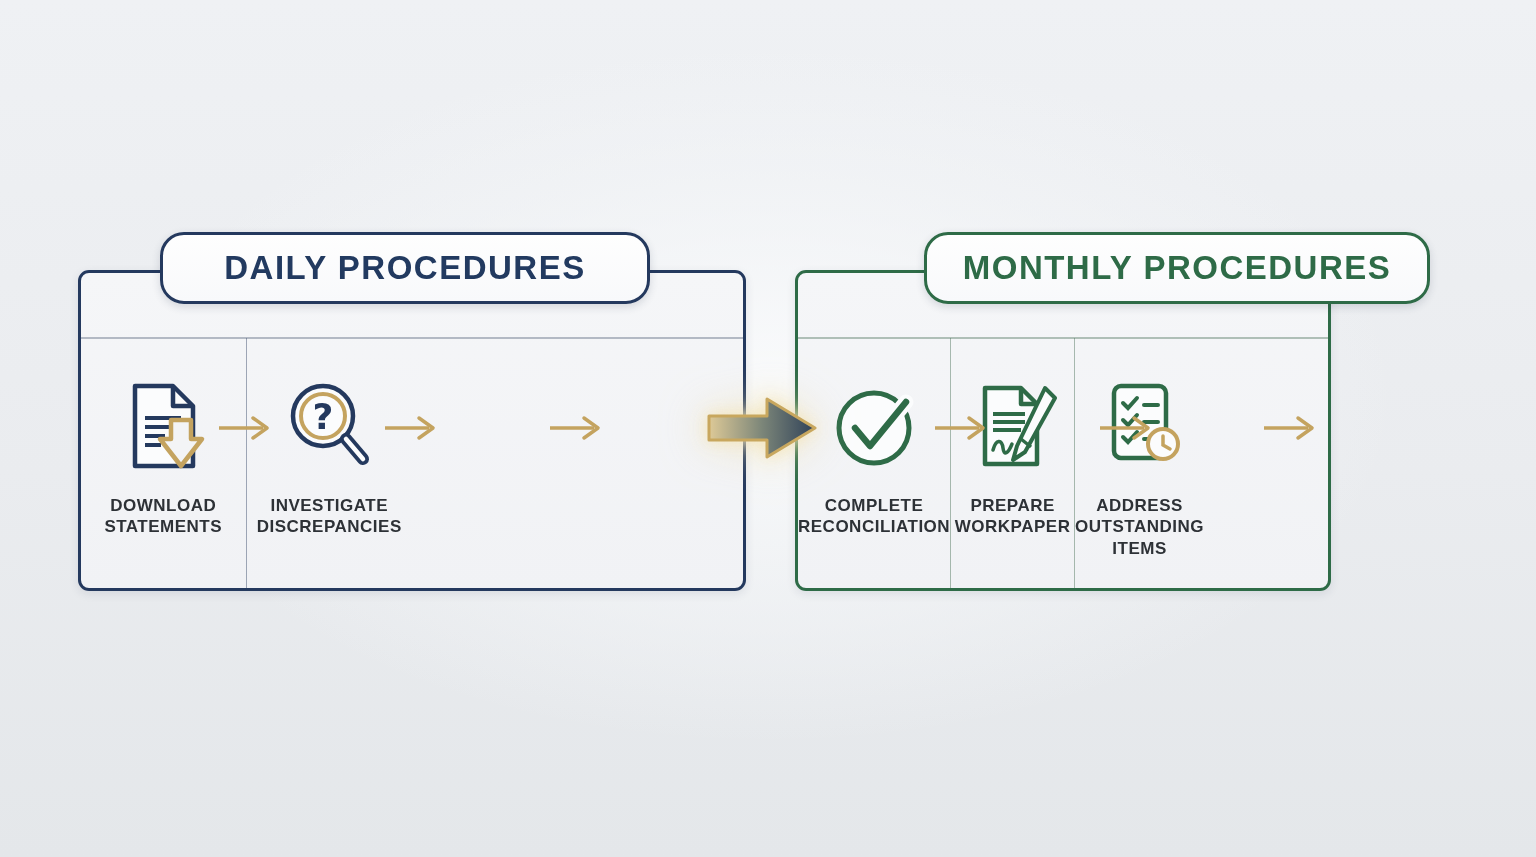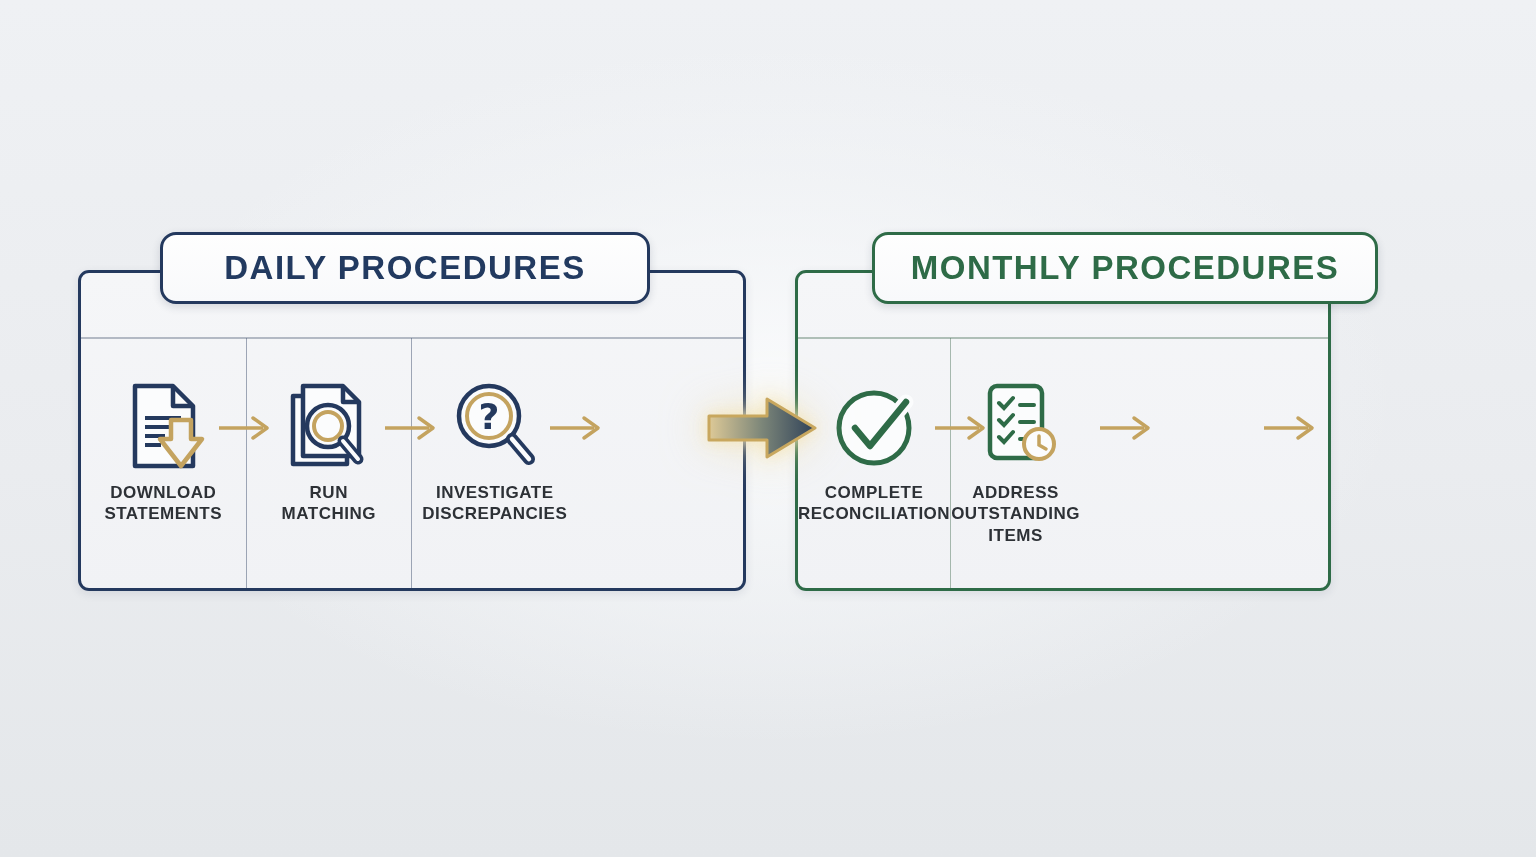--- a/index.html
+++ b/index.html
@@ -25,33 +25,33 @@
   .panel .header-line{position:absolute;left:0;right:0;top:64px;height:1.5px;}
   .panel.daily .header-line{background:rgba(100,112,134,.45);}
   .panel.monthly .header-line{background:rgba(92,126,104,.45);}
   .cols{position:absolute;left:0;right:0;top:65px;bottom:0;display:grid;grid-template-columns:repeat(4,1fr);}
   .col{position:relative;display:flex;flex-direction:column;align-items:center;padding-top:38px;box-sizing:border-box;}
   .panel.daily .col:not(:last-child){border-right:1.5px solid rgba(70,85,115,.50);}
   .panel.monthly .col:not(:last-child){border-right:1.5px solid rgba(70,110,85,.45);}
   .icon-box{width:100px;height:100px;flex:0 0 auto;}
   .icon-box svg{width:100%;height:100%;display:block;}
   .step-label{
-    margin-top:6px;text-align:center;white-space:pre-line;
+    margin-top:19px;text-align:center;white-space:pre-line;
     font-size:17px;font-weight:700;line-height:1.25;letter-spacing:.5px;
     color:#2d3136;
   }
   .title-pill{
-    position:absolute;top:232px;height:72px;border-radius:16px;
+    position:absolute;top:232px;height:72px;border-radius:24px;
     background:linear-gradient(180deg,#fefefe 0%,#f8f9fb 100%);
     display:flex;align-items:center;justify-content:center;
     box-shadow:0 3px 8px rgba(40,52,75,.16);
     box-sizing:border-box;z-index:5;
   }
   .title-pill.daily{left:160px;width:490px;border:3px solid #24395e;}
-  .title-pill.monthly{left:872px;width:506px;border:3px solid #2e6b47;text-align:right;}
+  .title-pill.monthly{left:924px;width:506px;border:3px solid #2e6b47;text-align:right;}
   .title-text{font-size:33px;font-weight:800;letter-spacing:1.5px;}
   .title-pill.daily .title-text{color:#223a60;}
   .title-pill.monthly .title-text{color:#2e6b47;}
   .mini-arrow{position:absolute;top:415px;width:58px;height:26px;z-index:3;}
   .big-arrow{
     position:absolute;left:703px;top:390px;width:120px;height:76px;z-index:6;
     filter:drop-shadow(0 0 8px rgba(243,229,186,.95)) drop-shadow(0 0 20px rgba(240,224,175,.65));
   }
 </style>
 </head>
@@ -70,35 +70,20 @@
             <path d="M60 10 V30 H80" fill="none" stroke="#24395e" stroke-width="4.5" stroke-linejoin="round"></path>
             <path d="M32 42 H68 M32 51 H68 M32 60 H52 M32 69 H48" fill="none" stroke="#24395e" stroke-width="4"></path>
             <path d="M58 44 V63 H47 L68 90 L89 63 H78 V44 Z" fill="#f3f4f6" stroke="#c4a35f" stroke-width="4.5" stroke-linejoin="round"></path>
           </svg>
         </span>
         <div class="step-label">DOWNLOAD
 STATEMENTS</div>
       </div>
 
 
-      <div class="col">
-        <span class="icon-box">
-          <svg viewBox="0 0 100 100">
-            <path d="M14 20 H54 L68 34 V88 H14 Z" fill="#fbfcfd" stroke="#24395e" stroke-width="4.5" stroke-linejoin="round"></path>
-            <path d="M24 10 H64 L80 26 V80 H24 Z" fill="#fbfcfd" stroke="#24395e" stroke-width="4.5" stroke-linejoin="round"></path>
-            <path d="M64 10 V26 H80" fill="none" stroke="#24395e" stroke-width="4.5" stroke-linejoin="round"></path>
-            <circle cx="49" cy="50" r="21" fill="#fbfcfd" stroke="#24395e" stroke-width="4.5"></circle>
-            <circle cx="49" cy="50" r="14" fill="none" stroke="#c4a35f" stroke-width="4"></circle>
-            <path d="M64 65 L79 83" stroke="#24395e" stroke-width="11" stroke-linecap="round"></path>
-            <path d="M64 65 L79 83" stroke="#fbfcfd" stroke-width="4" stroke-linecap="round"></path>
-          </svg>
-        </span>
-        <div class="step-label">RUN
-MATCHING</div>
-      </div>
 
       <div class="col">
         <span class="icon-box">
           <svg viewBox="0 0 100 100">
             <circle cx="44" cy="40" r="30" fill="#fbfcfd" stroke="#24395e" stroke-width="4.5"></circle>
             <circle cx="44" cy="40" r="22" fill="none" stroke="#c4a35f" stroke-width="4"></circle>
             <text x="44" y="53" text-anchor="middle" font-family="DejaVu Sans, sans-serif" font-size="36" font-weight="700" fill="#24395e">?</text>
             <path d="M67 63 L84 83" stroke="#24395e" stroke-width="12" stroke-linecap="round"></path>
             <path d="M67 63 L84 83" stroke="#fbfcfd" stroke-width="4.5" stroke-linecap="round"></path>
           </svg>
@@ -119,20 +104,34 @@
           <svg viewBox="0 0 100 100">
             <circle cx="50" cy="52" r="35" fill="#fbfcfd" stroke="#2e6b47" stroke-width="5"></circle>
             <path d="M31 52 L46 70 L82 26" fill="none" stroke="#fbfcfd" stroke-width="15" stroke-linecap="round" stroke-linejoin="round"></path>
             <path d="M31 52 L46 70 L82 26" fill="none" stroke="#2e6b47" stroke-width="6.5" stroke-linecap="round" stroke-linejoin="round"></path>
           </svg>
         </span>
         <div class="step-label">COMPLETE
 RECONCILIATION</div>
       </div>
 
+      <div class="col">
+        <span class="icon-box">
+          <svg viewBox="0 0 100 100">
+            <path d="M22 12 H58 L74 28 V88 H22 Z" fill="#fbfcfd" stroke="#2e6b47" stroke-width="4.5" stroke-linejoin="round"></path>
+            <path d="M58 12 V28 H74" fill="none" stroke="#2e6b47" stroke-width="4.5" stroke-linejoin="round"></path>
+            <path d="M30 38 H62 M30 46 H62 M30 54 H58" fill="none" stroke="#2e6b47" stroke-width="4"></path>
+            <path d="M30 74 c3 -11 9 -11 10 -2 c1 8 5 6 9 -4" fill="none" stroke="#2e6b47" stroke-width="3.5" stroke-linecap="round"></path>
+            <path d="M82 12 L92 22 L62 76 L50 84 L54 70 Z" fill="#fbfcfd" stroke="#2e6b47" stroke-width="4" stroke-linejoin="round"></path>
+            <path d="M58 63 L68 71" fill="none" stroke="#2e6b47" stroke-width="3.5"></path>
+          </svg>
+        </span>
+        <div class="step-label">PREPARE
+WORKPAPER</div>
+      </div>
 
 
       <div class="col">
         <span class="icon-box">
           <svg viewBox="0 0 100 100">
             <rect x="24" y="10" width="52" height="72" rx="7" fill="#fbfcfd" stroke="#2e6b47" stroke-width="4.5"></rect>
             <path d="M33 27 l5 5 l9 -10 M54 29 H68" fill="none" stroke="#2e6b47" stroke-width="4" stroke-linecap="round"></path>
             <path d="M33 44 l5 5 l9 -10 M54 46 H68" fill="none" stroke="#2e6b47" stroke-width="4" stroke-linecap="round"></path>
             <path d="M33 61 l5 5 l9 -10 M54 63 H62" fill="none" stroke="#2e6b47" stroke-width="4" stroke-linecap="round"></path>
             <circle cx="73" cy="68" r="15" fill="#fbfcfd" stroke="#c4a35f" stroke-width="4"></circle>

